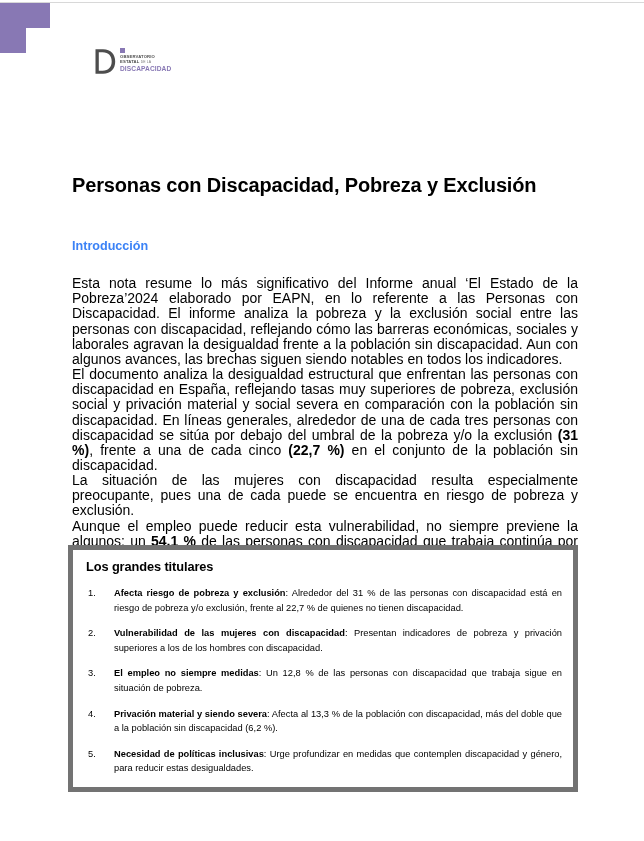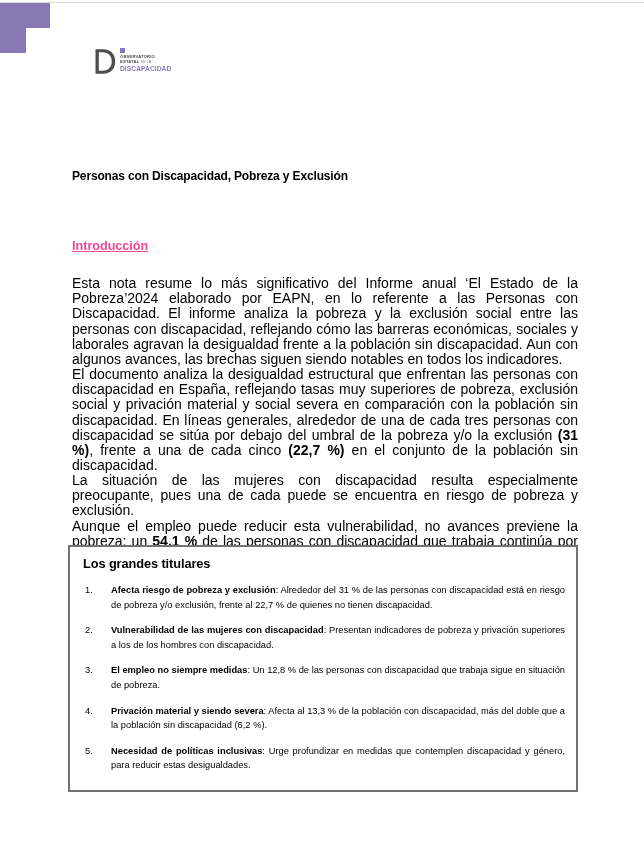--- a/index.html
+++ b/index.html
@@ -106,34 +106,33 @@
     color: #8878b4;
     line-height: 8px;
     white-space: nowrap;
   }
 
   .doc-title {
     position: absolute;
     top: 161px;
     left: 72px;
     width: 520px;
-    font-size: 12px;
+    font-size: 20px;
     font-weight: bold;
     letter-spacing: -0.15px;
     color: #000;
   }
 
   .section-heading {
     position: absolute;
     top: 229px;
     left: 72px;
     font-size: 12.6px;
     font-weight: bold;
-    color: #ec4899;
-    text-decoration: underline;
+    color: #3b82f6;
   }
 
   .body-copy {
     position: absolute;
     left: 72px;
     width: 506px;
     font-size: 14px;
     line-height: 15.2px;
     text-align: justify;
     color: #000;
@@ -145,21 +144,21 @@
 
   b, strong { font-weight: bold; }
 
   
   .headline-box {
     position: absolute;
     left: 68px;
     top: 545px;
     width: 510px;
     height: 247px;
-    border: 2px solid #737373;
+    border: 5px solid #737373;
     box-sizing: border-box;
     background: #fff;
   }
   .headline-box-title {
     position: absolute;
     left: 13px;
     top: 9px;
     font-size: 12.8px;
     font-weight: bold;
     letter-spacing: -0.1px;
@@ -221,21 +220,21 @@
 <p class="body-copy p1">
   <span>Esta nota resume lo más significativo del Informe anual ‘El Estado de la Pobreza’2024 elaborado por EAPN, en lo referente a las Personas con Discapacidad. El informe analiza la pobreza y la exclusión social entre las personas con discapacidad, reflejando cómo las barreras económicas, sociales y laborales agravan la desigualdad frente a la población sin discapacidad. Aun con algunos avances, las brechas siguen siendo notables en todos los indicadores.</span>
 </p>
 
 <p class="body-copy p2"><span>El documento analiza la desigualdad estructural que enfrentan las personas con discapacidad en España, reflejando tasas muy superiores de pobreza, exclusión social y privación material y social severa en comparación con la población sin discapacidad. En líneas generales, alrededor de una de cada tres personas con discapacidad se sitúa por debajo del umbral de la pobreza y/o la exclusión </span><b>(31 %)</b><span>, frente a una de cada cinco </span><b>(22,7 %)</b><span> en el conjunto de la población sin discapacidad.</span></p>
 
 <p class="body-copy p3">
   <span>La situación de las mujeres con discapacidad resulta especialmente preocupante, pues una de cada puede se encuentra en riesgo de pobreza y exclusión.</span>
 </p>
 
-<p class="body-copy p4"><span>Aunque el empleo puede reducir esta vulnerabilidad, no avances previene la pobreza: un </span><b>54,1 %</b><span> de las personas con discapacidad que trabaja continúa por debajo del umbral de pobreza.</span></p>
+<p class="body-copy p4"><span>Aunque el empleo puede reducir esta vulnerabilidad, no siempre previene la algunos: un </span><b>54,1 %</b><span> de las personas con discapacidad que trabaja continúa por debajo del umbral de pobreza.</span></p>
 
 <div class="headline-box">
   <div class="headline-box-title">Los grandes titulares</div>
   <ol class="headline-list">
     <li class="headline-item">
       <span class="headline-num">1.</span><b>Afecta riesgo de pobreza y exclusión</b><span>: Alrededor del 31 % de las personas con discapacidad está en riesgo de pobreza y/o exclusión, frente al 22,7 % de quienes no tienen discapacidad.</span>
     </li>
     <li class="headline-item">
       <span class="headline-num">2.</span><b>Vulnerabilidad de las mujeres con discapacidad</b><span>: Presentan indicadores de pobreza y privación superiores a los de los hombres con discapacidad.</span>
     </li>

